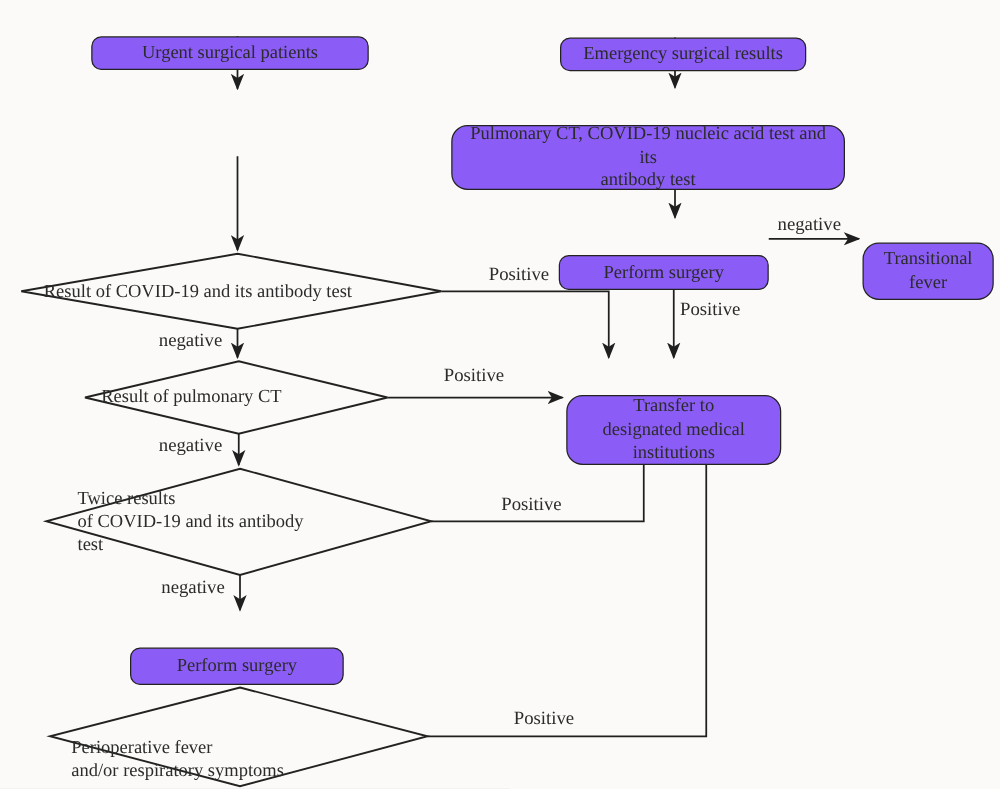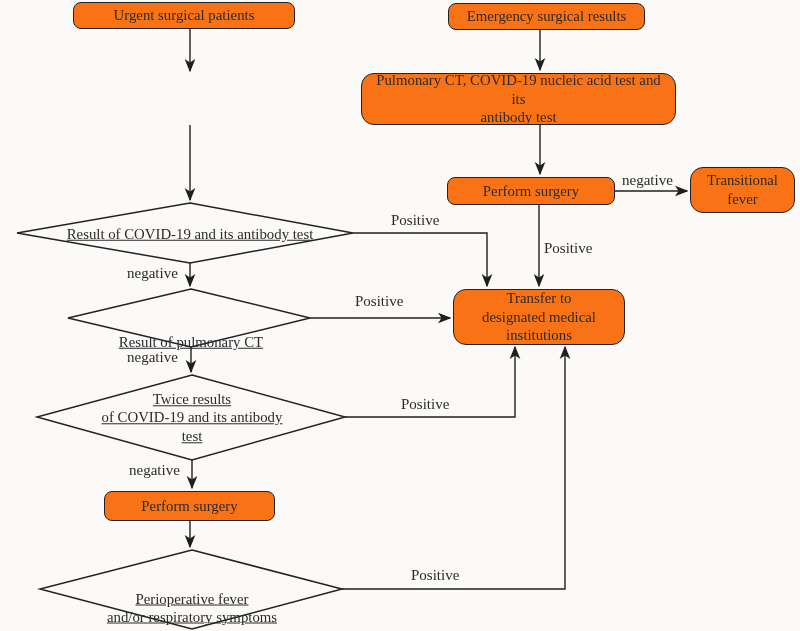--- a/index.html
+++ b/index.html
@@ -19,42 +19,42 @@
   #connectors {
     position: absolute;
     left: 0; top: 0;
     z-index: 0;
   }
   .box {
     position: absolute;
     box-sizing: border-box;
     border: 1.6px solid #222;
     border-radius: 8px;
-    background: #f97316;
+    background: #8b5cf6;
     display: flex;
     align-items: center;
     justify-content: center;
     text-align: center;
     font-size: 14.8px;
     line-height: 1.28;
     white-space: pre-line;
     z-index: 2;
     padding: 2px 6px;
+    margin-top: 27px;
   }
   .box.rounder { border-radius: 13px; }
   .diamond-label {
     position: absolute;
     transform: translate(-50%, -50%);
-    text-align: center;
+    text-align: left;
     font-size: 14.8px;
     line-height: 1.25;
     white-space: pre-line;
     z-index: 2;
     pointer-events: none;
-    text-decoration: underline;
   }
   .edge-label {
     position: absolute;
     font-size: 15px;
     white-space: nowrap;
     z-index: 2;
   }
 </style>
 </head>
 <body>
@@ -103,21 +103,21 @@
 fever</div>
 
   <div class="box rounder" style="left:453px; top:289px; width:172px; height:56px;">Transfer to
 designated medical
 institutions</div>
 
   <div class="box" style="left:104px; top:491px; width:171px; height:30px;">Perform surgery</div>
 
   <div class="diamond-label" style="left:190px; top:234px; width:310px;">Result of COVID-19 and its antibody test</div>
 
-  <div class="diamond-label" style="left:191px; top:318px; width:220px;margin-top:24px;">Result of pulmonary CT</div>
+  <div class="diamond-label" style="left:191px; top:318px; width:220px;">Result of pulmonary CT</div>
 
   <div class="diamond-label" style="left:192px; top:418px; width:260px;">Twice results
 of COVID-19 and its antibody
 test</div>
 
   <div class="diamond-label" style="left:192px; top:608px; width:270px;">Perioperative fever
 and/or respiratory symptoms</div>
 
   <div class="edge-label" style="left:391px; top:212px;">Positive</div>
 

